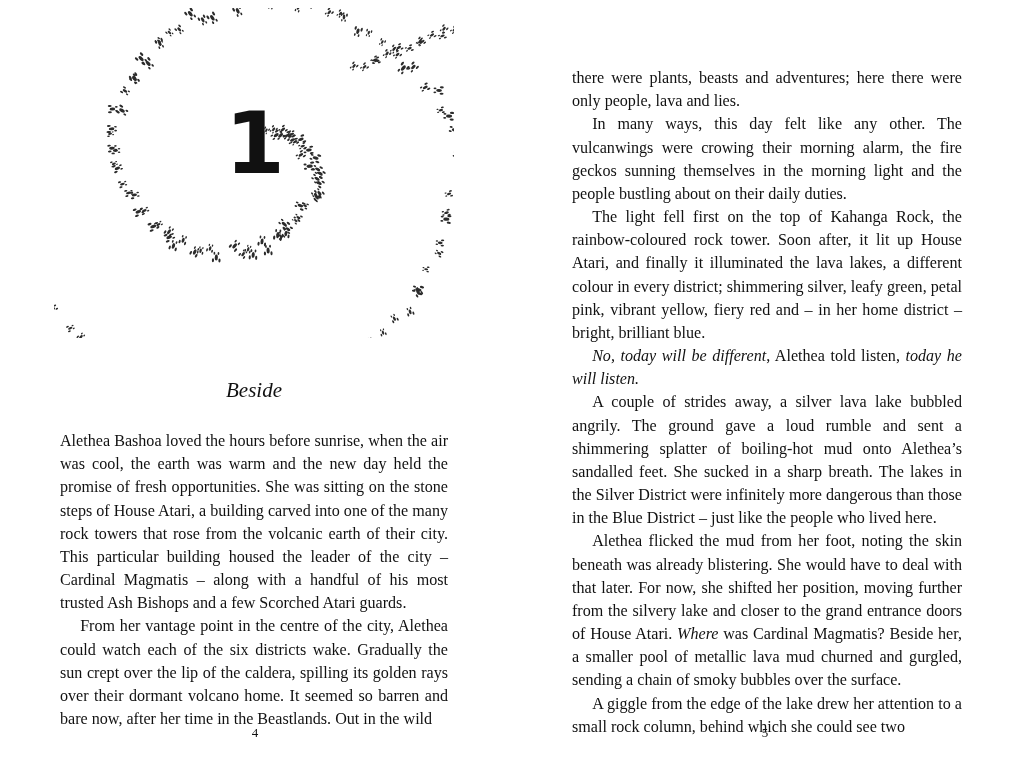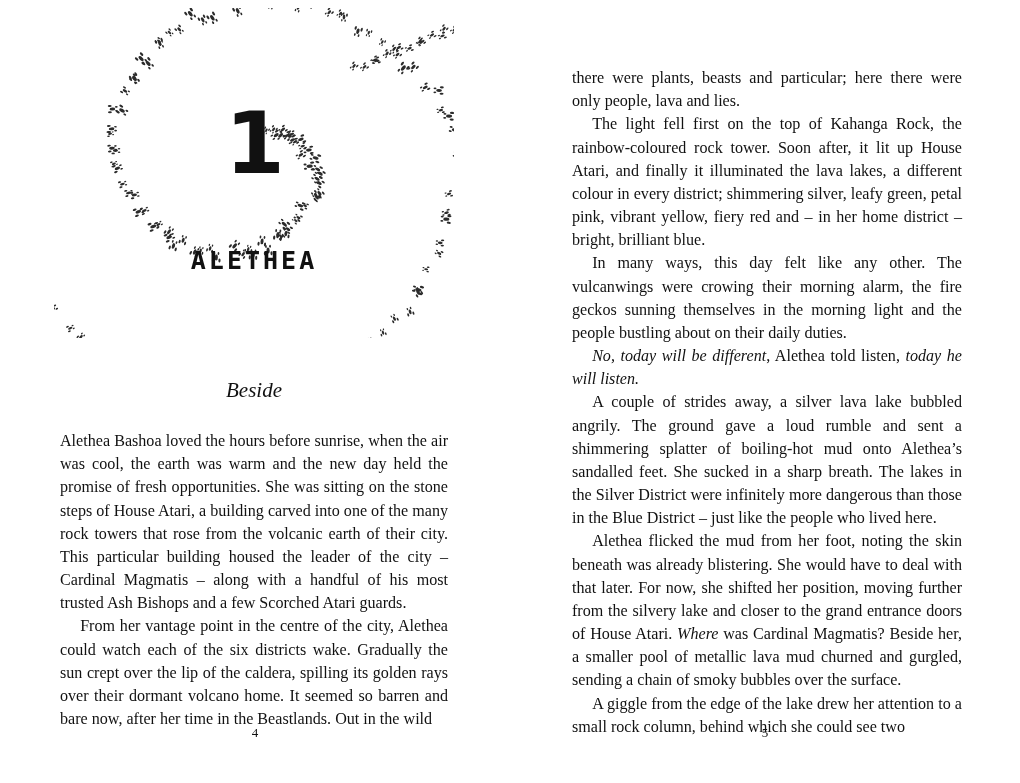--- a/index.html
+++ b/index.html
@@ -289,38 +289,37 @@
             <use href="#fp" transform="translate(355.5,40.3) rotate(70) scale(1.05)"></use>
             <use href="#fp" transform="translate(366,33.2) rotate(40) scale(1.05)"></use>
             <use href="#fp" transform="translate(367.5,34.099999999999994) rotate(50) scale(1.05)"></use>
             <use href="#fp" transform="translate(378,27) rotate(60) scale(1.05)"></use>
             <use href="#fp" transform="translate(388.5,27.9) rotate(70) scale(1.05)"></use>
             <use href="#fp" transform="translate(390,20.799999999999997) rotate(40) scale(1.05)"></use>
             <use href="#fp" transform="translate(400.5,21.699999999999996) rotate(50) scale(1.05)"></use>
           </g>
       </svg>
       <div class="chapter-number">1</div>
-      <div class="chapter-title">ALETHEA</div>
     </div>
 
     <div class="place-name">Beside</div>
 
     <div class="body-col">
       <p>Alethea Bashoa loved the hours before sunrise, when the air was cool, the earth was warm and the new day held the promise of fresh opportunities. She was sitting on the stone steps of House Atari, a building carved into one of the many rock towers that rose from the volcanic earth of their city. This particular building housed the leader of the city – Cardinal Magmatis – along with a handful of his most trusted Ash Bishops and a few Scorched Atari guards.</p>
       <p class="indent">From her vantage point in the centre of the city, Alethea could watch each of the six districts wake. Gradually the sun crept over the lip of the caldera, spilling its golden rays over their dormant volcano home. It seemed so barren and bare now, after her time in the Beastlands. Out in the wild</p>
     </div>
 
     <div class="folio">4</div>
   </div>
 
   <div class="page page-right">
     <div class="body-col">
-      <p>there were plants, beasts and particular; here there were only people, lava and lies.</p>
+      <p>there were plants, beasts and adventures; here there were only people, lava and lies.</p>
+      <p class="indent">In many ways, this day felt like any other. The vulcanwings were crowing their morning alarm, the fire geckos sunning themselves in the morning light and the people bustling about on their daily duties.</p>
       <p class="indent">The light fell first on the top of Kahanga Rock, the rainbow-coloured rock tower. Soon after, it lit up House Atari, and finally it illuminated the lava lakes, a different colour in every district; shimmering silver, leafy green, petal pink, vibrant yellow, fiery red and – in her home district – bright, brilliant blue.</p>
-      <p class="indent">In many ways, this day felt like any other. The vulcanwings were crowing their morning alarm, the fire geckos sunning themselves in the morning light and the people bustling about on their daily duties.</p>
       <p class="indent"><em>No, today will be different</em><span>, Alethea told listen, </span><em>today he will listen.</em></p>
       <p class="indent">A couple of strides away, a silver lava lake bubbled angrily. The ground gave a loud rumble and sent a shimmering splatter of boiling-hot mud onto Alethea’s sandalled feet. She sucked in a sharp breath. The lakes in the Silver District were infinitely more dangerous than those in the Blue District – just like the people who lived here.</p>
       <p class="indent"><span>Alethea flicked the mud from her foot, noting the skin beneath was already blistering. She would have to deal with that later. For now, she shifted her position, moving further from the silvery lake and closer to the grand entrance doors of House Atari. </span><em>Where</em><span> was Cardinal Magmatis? Beside her, a smaller pool of metallic lava mud churned and gurgled, sending a chain of smoky bubbles over the surface.</span></p>
       <p class="indent">A giggle from the edge of the lake drew her attention to a small rock column, behind which she could see two</p>
     </div>
 
     <div class="folio">5</div>
   </div>
 
 </div>

